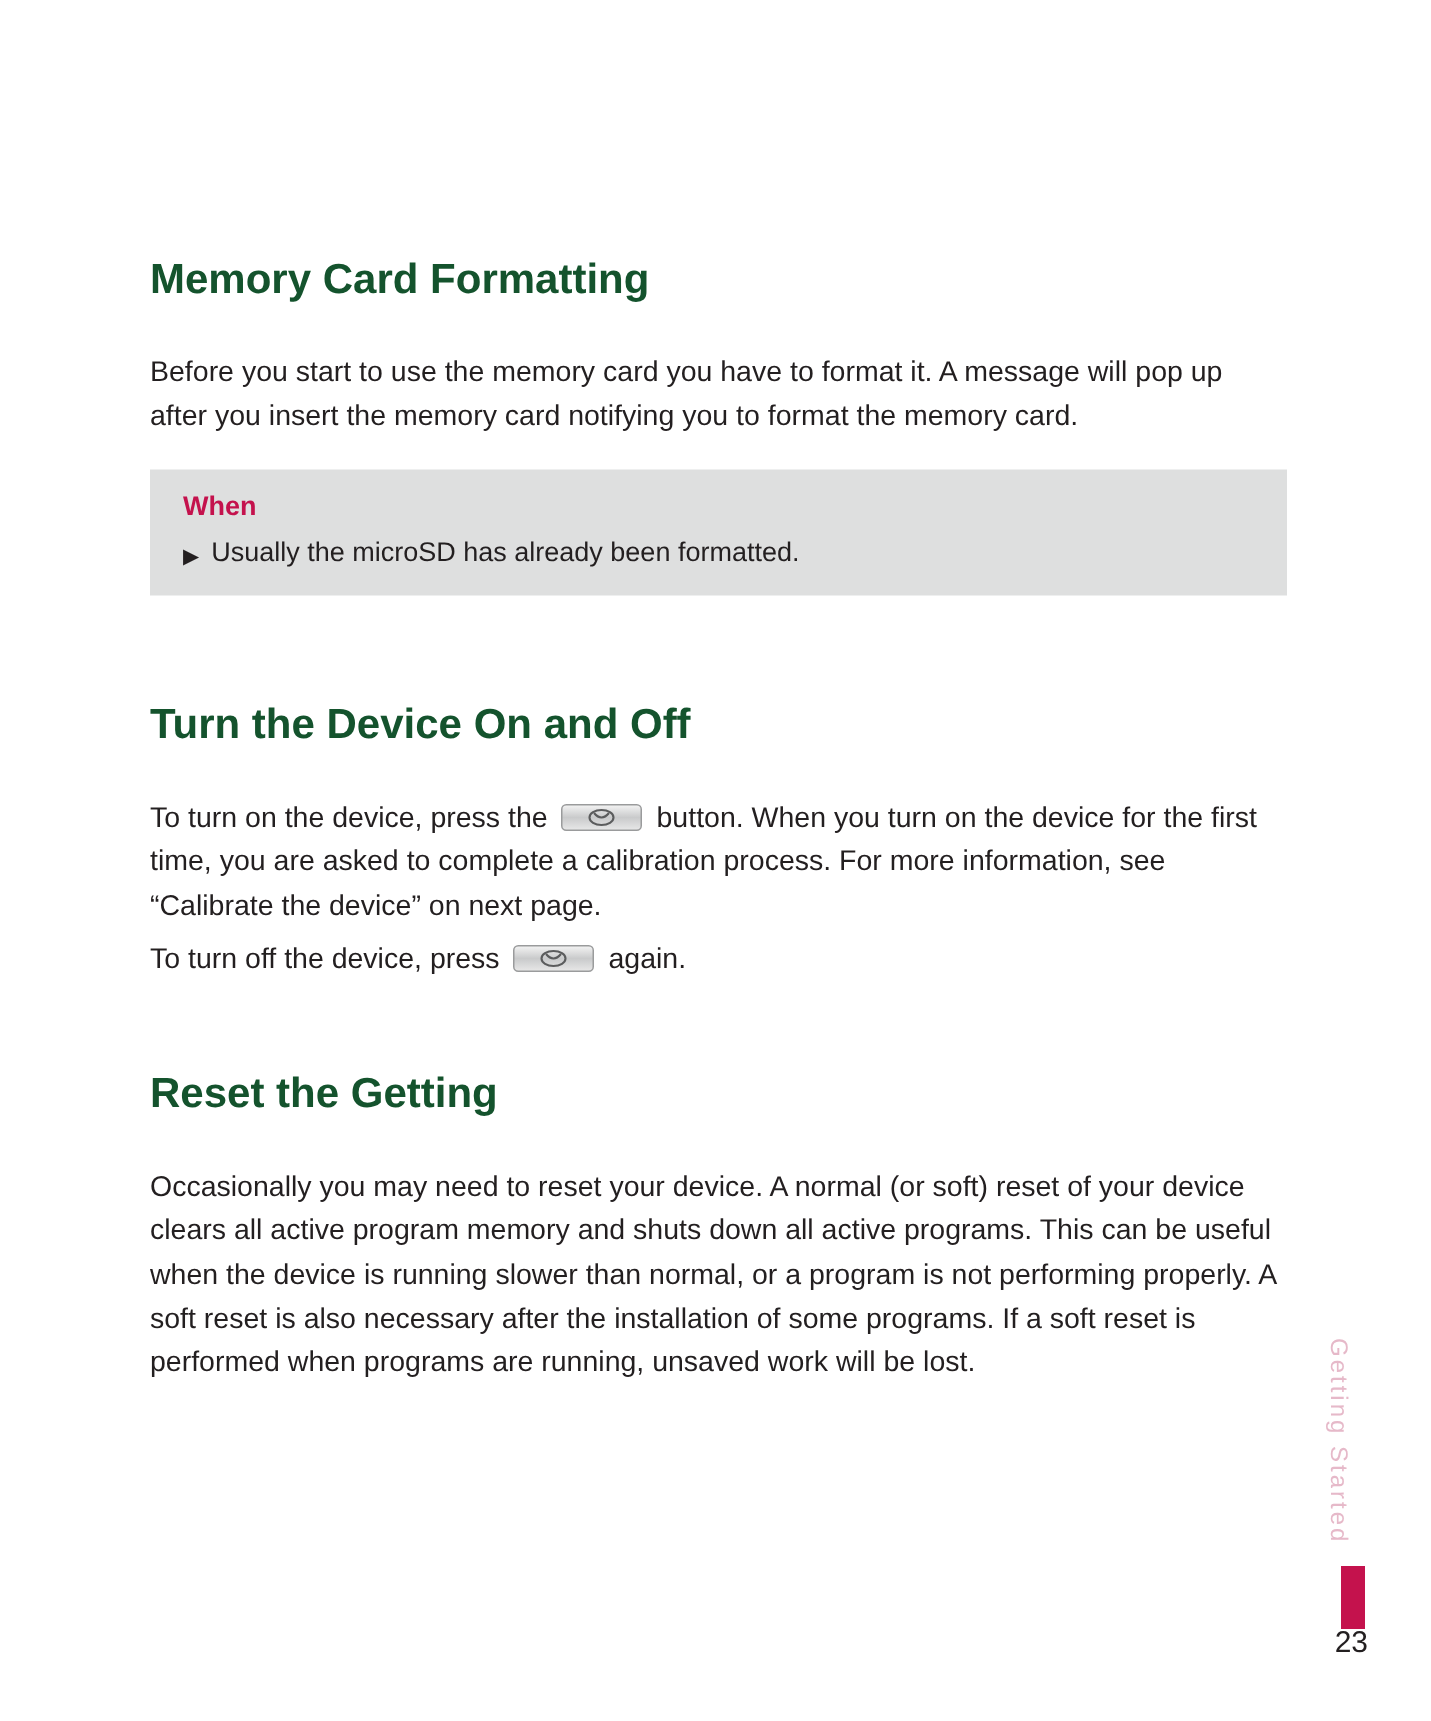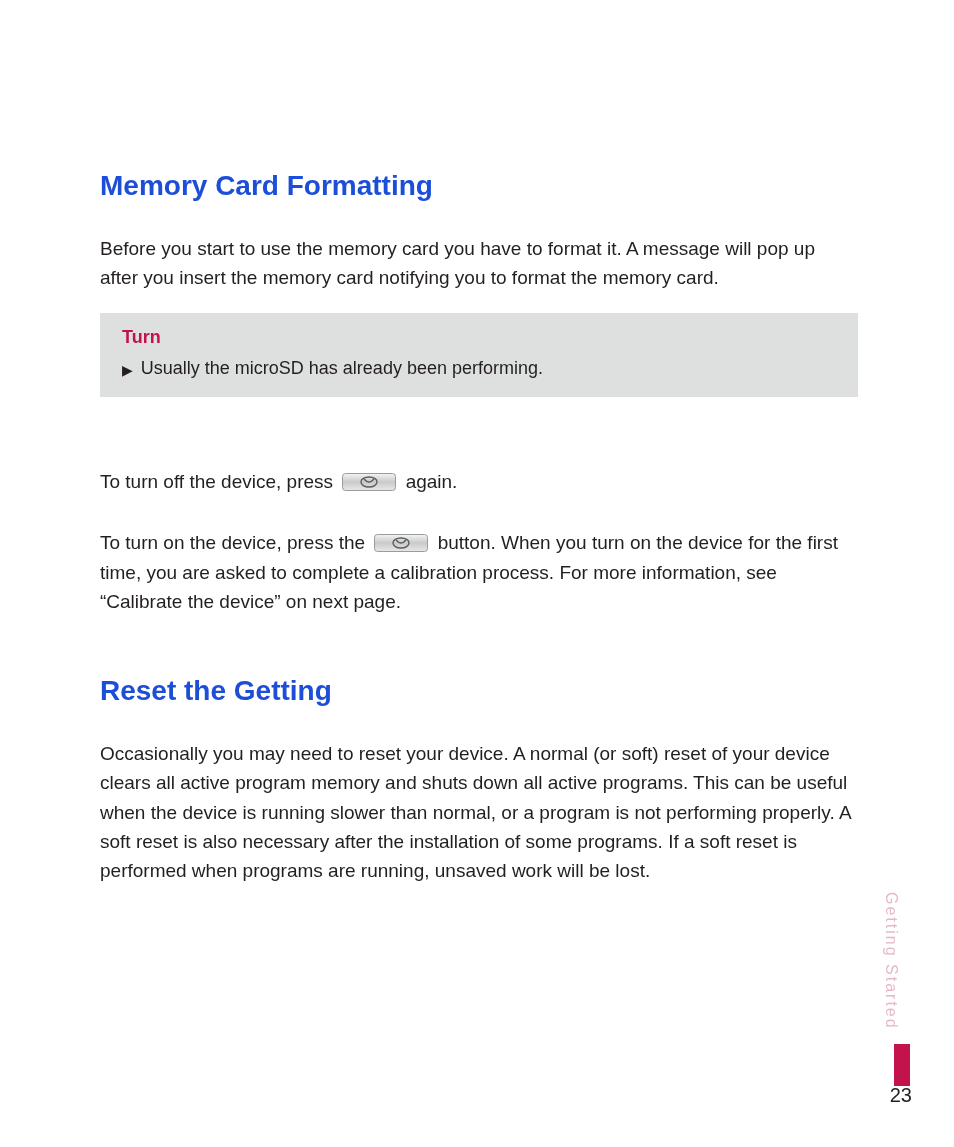--- a/index.html
+++ b/index.html
@@ -5,21 +5,21 @@
   * { box-sizing: border-box; margin: 0; padding: 0; }
   html, body { width: 954px; height: 1147px; background: #ffffff; font-family: "Helvetica Neue", Helvetica, Arial, sans-serif; }
   .page {
     position: relative;
     width: 954px;
     height: 1147px;
     padding: 170px 96px 0 100px;
     color: #231f20;
   }
   h2 {
-    color: #1d4ed8;
+    color: #14532d;
     font-size: 28px;
     font-weight: 700;
     font-stretch: condensed;
     letter-spacing: 0px;
     margin-bottom: 14px;
   }
   p.body {
     font-size: 19px;
     font-weight: 400;
     font-stretch: condensed;
@@ -92,58 +92,59 @@
 </style>
 </head>
 <body>
 
 <div class="page">
 
   <div class="section">
     <h2>Memory Card Formatting</h2>
     <p class="body">Before you start to use the memory card you have to format it. A message will pop up after you insert the memory card notifying you to format the memory card.</p>
     <div class="note-box">
-      <div class="note-title">Turn</div>
+      <div class="note-title">When</div>
       <div class="note-line">
         <span class="bullet">▶</span>
-        <span>Usually the microSD has already been performing.</span>
+        <span>Usually the microSD has already been formatted.</span>
       </div>
     </div>
   </div>
 
   <div class="section tight">
-    <p class="body" style="margin-top:6px">
-      <span>To turn off the device, press </span>
-      <span class="pwr-btn">
-        <svg viewBox="0 0 54 18" width="54" height="18">
-          <rect x="0.5" y="0.5" width="53" height="17" rx="3" fill="url(#g1)" stroke="#9a9b9c"></rect>
-          <ellipse cx="27" cy="9" rx="8" ry="5" fill="none" stroke="#5b5c5d" stroke-width="1.4"></ellipse>
-          <path d="M22 6 Q27 12 32 6" fill="none" stroke="#5b5c5d" stroke-width="1.4"></path>
-        </svg>
-      </span>
-      <span> again.</span>
-    </p>
+    <h2>Turn the Device On and Off</h2>
     <p class="body">
       <span>To turn on the device, press the </span>
       <span class="pwr-btn">
         <svg viewBox="0 0 54 18" width="54" height="18">
           <defs>
             <linearGradient id="g1" x1="0" y1="0" x2="0" y2="1">
               <stop offset="0" stop-color="#f4f4f4"></stop>
               <stop offset="0.5" stop-color="#c9cacb"></stop>
               <stop offset="1" stop-color="#e8e8e8"></stop>
             </linearGradient>
           </defs>
           <rect x="0.5" y="0.5" width="53" height="17" rx="3" fill="url(#g1)" stroke="#9a9b9c"></rect>
           <ellipse cx="27" cy="9" rx="8" ry="5" fill="none" stroke="#5b5c5d" stroke-width="1.4"></ellipse>
           <path d="M22 6 Q27 12 32 6" fill="none" stroke="#5b5c5d" stroke-width="1.4"></path>
         </svg>
       </span>
       <span> button. When you turn on the device for the first time, you are asked to complete a calibration process. For more information, see “Calibrate the device” on next page.</span>
     </p>
+    <p class="body" style="margin-top:6px">
+      <span>To turn off the device, press </span>
+      <span class="pwr-btn">
+        <svg viewBox="0 0 54 18" width="54" height="18">
+          <rect x="0.5" y="0.5" width="53" height="17" rx="3" fill="url(#g1)" stroke="#9a9b9c"></rect>
+          <ellipse cx="27" cy="9" rx="8" ry="5" fill="none" stroke="#5b5c5d" stroke-width="1.4"></ellipse>
+          <path d="M22 6 Q27 12 32 6" fill="none" stroke="#5b5c5d" stroke-width="1.4"></path>
+        </svg>
+      </span>
+      <span> again.</span>
+    </p>
   </div>
 
   <div class="section">
     <h2>Reset the Getting</h2>
     <p class="body">Occasionally you may need to reset your device. A normal (or soft) reset of your device clears all active program memory and shuts down all active programs. This can be useful when the device is running slower than normal, or a program is not performing properly. A soft reset is also necessary after the installation of some programs. If a soft reset is performed when programs are running, unsaved work will be lost.</p>
   </div>
 
   <div class="side-label">Getting Started</div>
   <div class="side-bar"></div>
   <div class="page-num">23</div>

